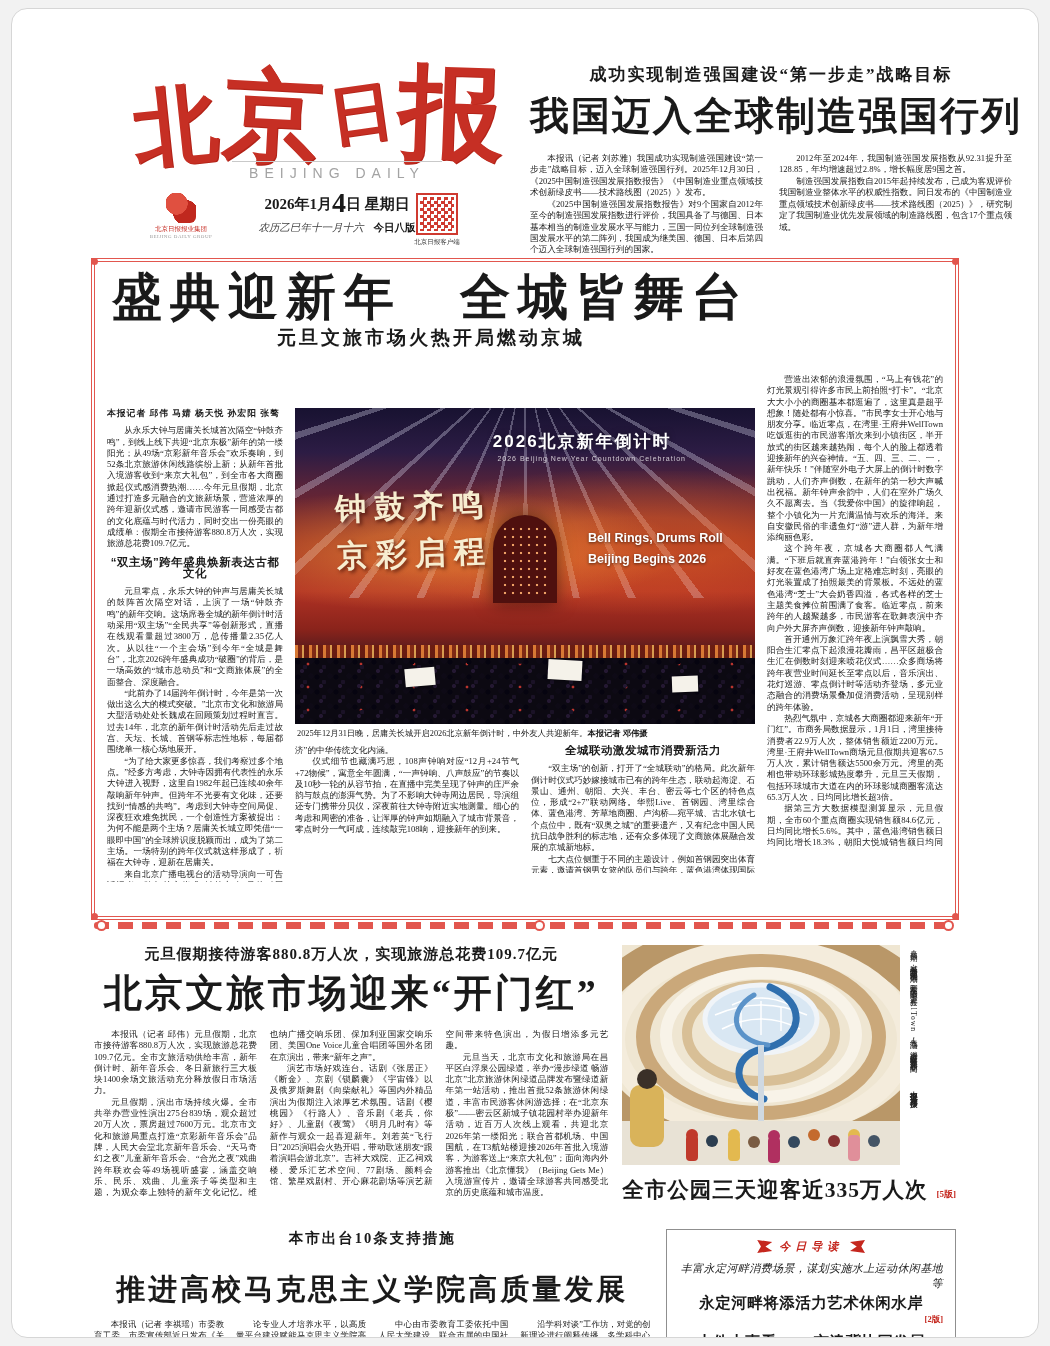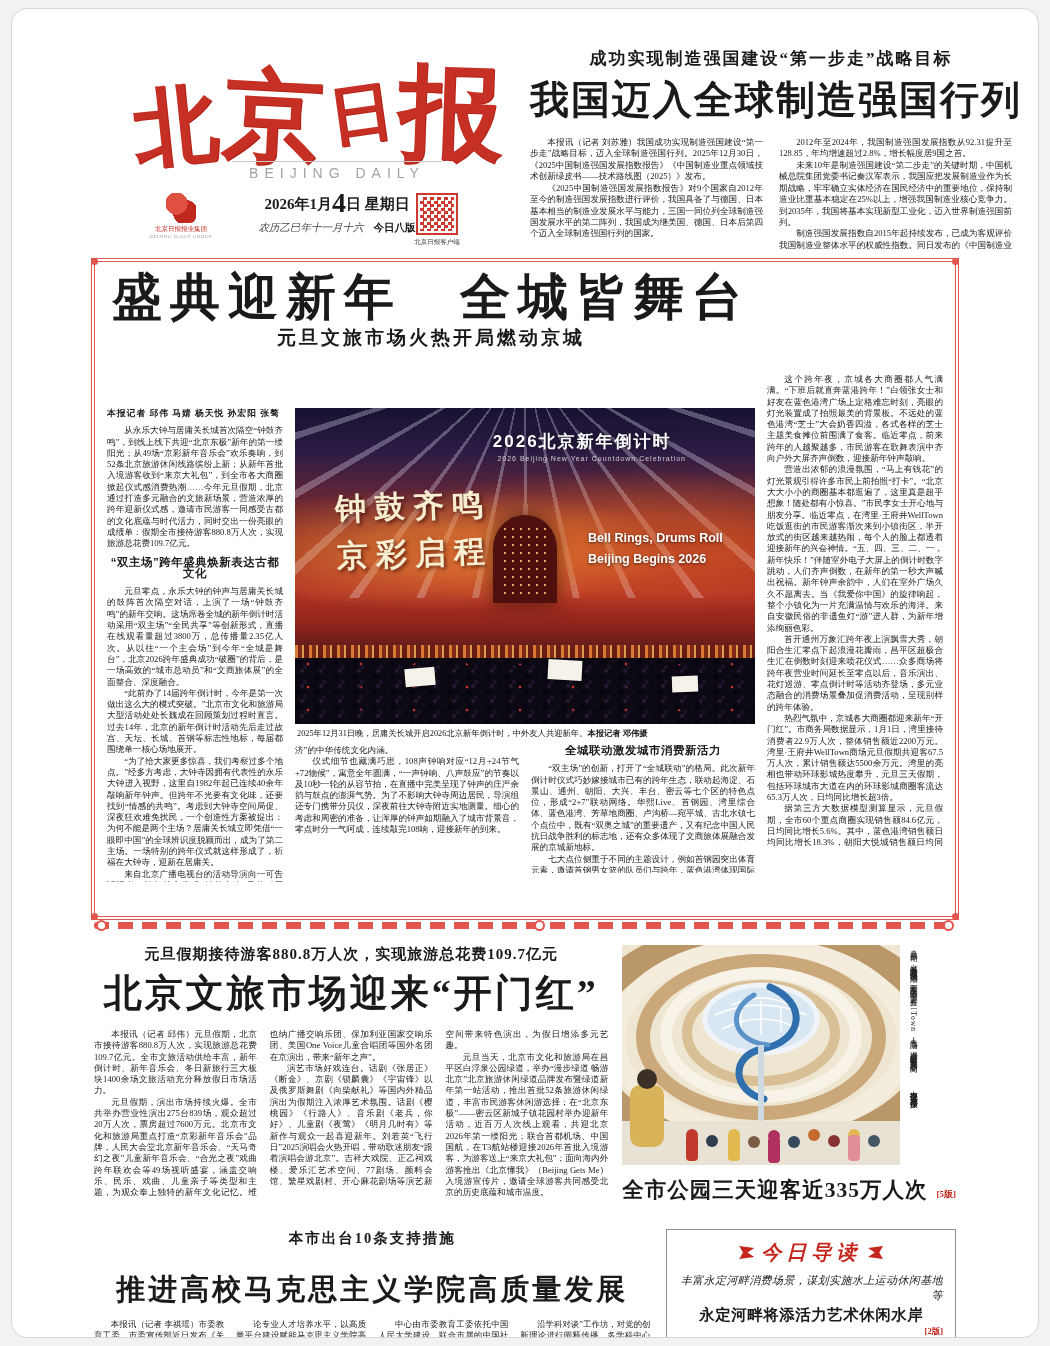--- a/index.html
+++ b/index.html
@@ -37,21 +37,21 @@
       border-radius:6px;}
   .group-name{font-size:6.5px;color:var(--red);margin-top:2px;white-space:nowrap;}
   .group-name-en{font-size:5px;color:#999;letter-spacing:.5px;white-space:nowrap;}
   .qr-box{position:absolute;left:308px;top:150px;width:70px;text-align:center;}
   .qr{width:42px;height:42px;margin:0 auto;border:2px solid #cf3a30;padding:2px;}
   .qr i{display:block;width:100%;height:100%;
         background:conic-gradient(#cf3a30 25%,#fff 0 50%,#cf3a30 0 75%,#fff 0) 0 0/7px 7px;}
   .qr-caption{font-size:6.5px;color:#333;margin-top:3px;white-space:nowrap;}
 
   
-  .top-article{position:absolute;left:436px;top:4px;width:482px;}
+  .top-article{position:absolute;left:436px;top:20px;width:482px;}
   .ta-kicker{text-align:center;font-weight:bold;font-size:17px;letter-spacing:2px;}
   .ta-headline{text-align:right;font-weight:900;font-size:39px;letter-spacing:2px;
                margin:3px 0 10px;white-space:nowrap;}
   .ta-body{columns:2;column-gap:16px;font-size:8.6px;line-height:1.33;text-align:justify;
            height:122px;overflow:hidden;}
   .body-text p{text-indent:2em;}
 
   
   .main-box{position:relative;margin-top:4px;height:656px;border:1px solid var(--frame-red);
             outline:1px solid var(--frame-red);outline-offset:2px;padding:8px 12px 0;}
@@ -145,21 +145,21 @@
   
   .section3{display:flex;gap:16px;margin-top:14px;}
   .s3-left{width:636px;}
   .s3-kicker{text-align:center;font-weight:bold;font-size:14.5px;letter-spacing:2px;}
   .s3-headline{text-align:center;font-weight:900;font-size:29px;letter-spacing:3px;
                margin:22px 0 9px;white-space:nowrap;}
   .s3-cols{columns:4;column-gap:12px;font-size:8.4px;line-height:11px;text-align:justify;
            height:120px;overflow:hidden;}
   .digest{border:1px solid #8f8f8f;padding:9px 12px 6px;height:176px;overflow:hidden;}
   .digest-title{display:flex;align-items:center;justify-content:center;gap:7px;margin-bottom:7px;}
-  .digest-title-text{color:var(--red);font-weight:900;font-style:italic;font-size:20px;
+  .digest-title-text{color:var(--red);font-weight:900;font-style:italic;font-size:11px;
                      letter-spacing:5px;}
   .ribbon{width:15px;height:13px;background:var(--red);
           clip-path:polygon(0 0,100% 15%,55% 50%,100% 85%,0 100%,25% 50%);}
   .ribbon.flip{transform:scaleX(-1);}
   .digest-item{margin-bottom:6px;}
   .digest-kicker{font-style:italic;font-size:11px;letter-spacing:.4px;color:#222;
                  text-align:right;}
   .digest-headline{font-family:var(--sans);font-weight:bold;font-size:15.5px;
                    letter-spacing:.5px;text-align:center;margin-top:2px;white-space:nowrap;}
   .digest-page{display:block;text-align:right;color:var(--red);font-size:8.5px;font-weight:bold;}
@@ -194,21 +194,20 @@
       <div class="qr-caption">北京日报客户端</div>
     </div>
 
     <div class="top-article">
       <div class="ta-kicker">成功实现制造强国建设“第一步走”战略目标</div>
       <div class="ta-headline">我国迈入全球制造强国行列</div>
       <div class="ta-body body-text">
           <p>本报讯（记者 刘苏雅）我国成功实现制造强国建设“第一步走”战略目标，迈入全球制造强国行列。2025年12月30日，《2025中国制造强国发展指数报告》《中国制造业重点领域技术创新绿皮书——技术路线图（2025）》发布。</p>
           <p>《2025中国制造强国发展指数报告》对9个国家自2012年至今的制造强国发展指数进行评价，我国具备了与德国、日本基本相当的制造业发展水平与能力，三国一同位列全球制造强国发展水平的第二阵列，我国成为继美国、德国、日本后第四个迈入全球制造强国行列的国家。</p>
           <p>2012年至2024年，我国制造强国发展指数从92.31提升至128.85，年均增速超过2.8%，增长幅度居9国之首。</p>
-          <p>未来10年是制造强国建设“第二步走”的关键时期，中国机械总院集团党委书记秦汉军表示，我国应把发展制造业作为长期战略，牢牢确立实体经济在国民经济中的重要地位，保持制造业比重基本稳定在25%以上，增强我国制造业核心竞争力。到2035年，我国将基本实现新型工业化，迈入世界制造强国前列。</p>
           <p>制造强国发展指数自2015年起持续发布，已成为客观评价我国制造业整体水平的权威性指数。同日发布的《中国制造业重点领域技术创新绿皮书——技术路线图（2025）》，研究制定了我国制造业优先发展领域的制造路线图，包含17个重点领域。</p>
         </div>
     </div>
   </div>
 
   <div class="main-box">
     <span class="corner c-tl"></span>
     <span class="corner c-tr"></span>
     <span class="corner c-bl"></span>
     <span class="corner c-br"></span>
@@ -267,22 +266,22 @@
             <div class="col-subhead" style="margin-top:0">全城联动激发城市消费新活力</div>
             <div class="body-text">
                 <p>“双主场”的创新，打开了“全城联动”的格局。此次新年倒计时仪式巧妙嫁接城市已有的跨年生态，联动起海淀、石景山、通州、朝阳、大兴、丰台、密云等七个区的特色点位，形成“2+7”联动网络。华熙Live、首钢园、湾里综合体、蓝色港湾、芳草地商圈、卢沟桥—宛平城、古北水镇七个点位中，既有“双奥之城”的重要遗产，又有纪念中国人民抗日战争胜利的标志地，还有众多体现了文商旅体展融合发展的京城新地标。</p>
                 <p>七大点位侧重于不同的主题设计，例如首钢园突出体育元素，邀请首钢男女篮的队员们与跨年，蓝色港湾体现国际化色彩，跨年人群中有很多外国友人的面孔，宛平城外的跨年仪式表达了“这盛世如你所愿”的深情告白。各点位通过大屏与主会场实时互动，既保持了统一的仪式感，又激活了本地消费，实现了真正意义上的全城联动。</p>
               </div>
           </div>
         </div>
       </div>
 
       <div class="mg-right body-text">
+          <p>营造出浓郁的浪漫氛围，“马上有钱花”的灯光景观引得许多市民上前拍照“打卡”。“北京大大小小的商圈基本都逛遍了，这里真是超乎想象！随处都有小惊喜。”市民李女士开心地与朋友分享。临近零点，在湾里·王府井WellTown吃饭逛街的市民游客渐次来到小镇街区，半开放式的街区越来越热闹，每个人的脸上都透着迎接新年的兴奋神情。“五、四、三、二、一，新年快乐！”伴随室外电子大屏上的倒计时数字跳动，人们齐声倒数，在新年的第一秒大声喊出祝福。新年钟声余韵中，人们在室外广场久久不愿离去。当《我爱你中国》的旋律响起，整个小镇化为一片充满温情与欢乐的海洋。来自安徽民俗的非遗鱼灯“游”进人群，为新年增添绚丽色彩。</p>
           <p>这个跨年夜，京城各大商圈都人气满满。“下班后就直奔蓝港跨年！”白领张女士和好友在蓝色港湾广场上定格难忘时刻，亮眼的灯光装置成了拍照最美的背景板。不远处的蓝色港湾“芝士”大会奶香四溢，各式各样的芝士主题美食摊位前围满了食客。临近零点，前来跨年的人越聚越多，市民游客在歌舞表演中齐向户外大屏齐声倒数，迎接新年钟声敲响。</p>
-          <p>营造出浓郁的浪漫氛围，“马上有钱花”的灯光景观引得许多市民上前拍照“打卡”。“北京大大小小的商圈基本都逛遍了，这里真是超乎想象！随处都有小惊喜。”市民李女士开心地与朋友分享。临近零点，在湾里·王府井WellTown吃饭逛街的市民游客渐次来到小镇街区，半开放式的街区越来越热闹，每个人的脸上都透着迎接新年的兴奋神情。“五、四、三、二、一，新年快乐！”伴随室外电子大屏上的倒计时数字跳动，人们齐声倒数，在新年的第一秒大声喊出祝福。新年钟声余韵中，人们在室外广场久久不愿离去。当《我爱你中国》的旋律响起，整个小镇化为一片充满温情与欢乐的海洋。来自安徽民俗的非遗鱼灯“游”进人群，为新年增添绚丽色彩。</p>
           <p>首开通州万象汇跨年夜上演飘雪大秀，朝阳合生汇零点下起浪漫花瓣雨，昌平区超极合生汇在倒数时刻迎来喷花仪式……众多商场将跨年夜营业时间延长至零点以后，音乐演出、花灯巡游、零点倒计时等活动齐登场，多元业态融合的消费场景叠加促消费活动，呈现别样的跨年体验。</p>
           <p>热烈气氛中，京城各大商圈都迎来新年“开门红”。市商务局数据显示，1月1日，湾里接待消费者22.9万人次，整体销售额近2200万元。湾里·王府井WellTown商场元旦假期共迎客67.5万人次，累计销售额达5500余万元。湾里的亮相也带动环球影城热度攀升，元旦三天假期，包括环球城市大道在内的环球影城商圈客流达65.3万人次，日均同比增长超3倍。</p>
           <p>据第三方大数据模型测算显示，元旦假期，全市60个重点商圈实现销售额84.6亿元，日均同比增长5.6%。其中，蓝色港湾销售额日均同比增长18.3%，朝阳大悦城销售额日均同比增长8%。假期三天，市商务局重点监测的百货、超市、专业专卖店、餐饮和电商等企业实现累计销售额40.4亿元，日均同比增长16.3%。（下转第二版）</p>
         </div>
     </div>
   </div>
   <div class="dash-strip">
     <span class="bead bead-l"></span>
     <span class="bead bead-m"></span>
     <span class="bead bead-r"></span>

